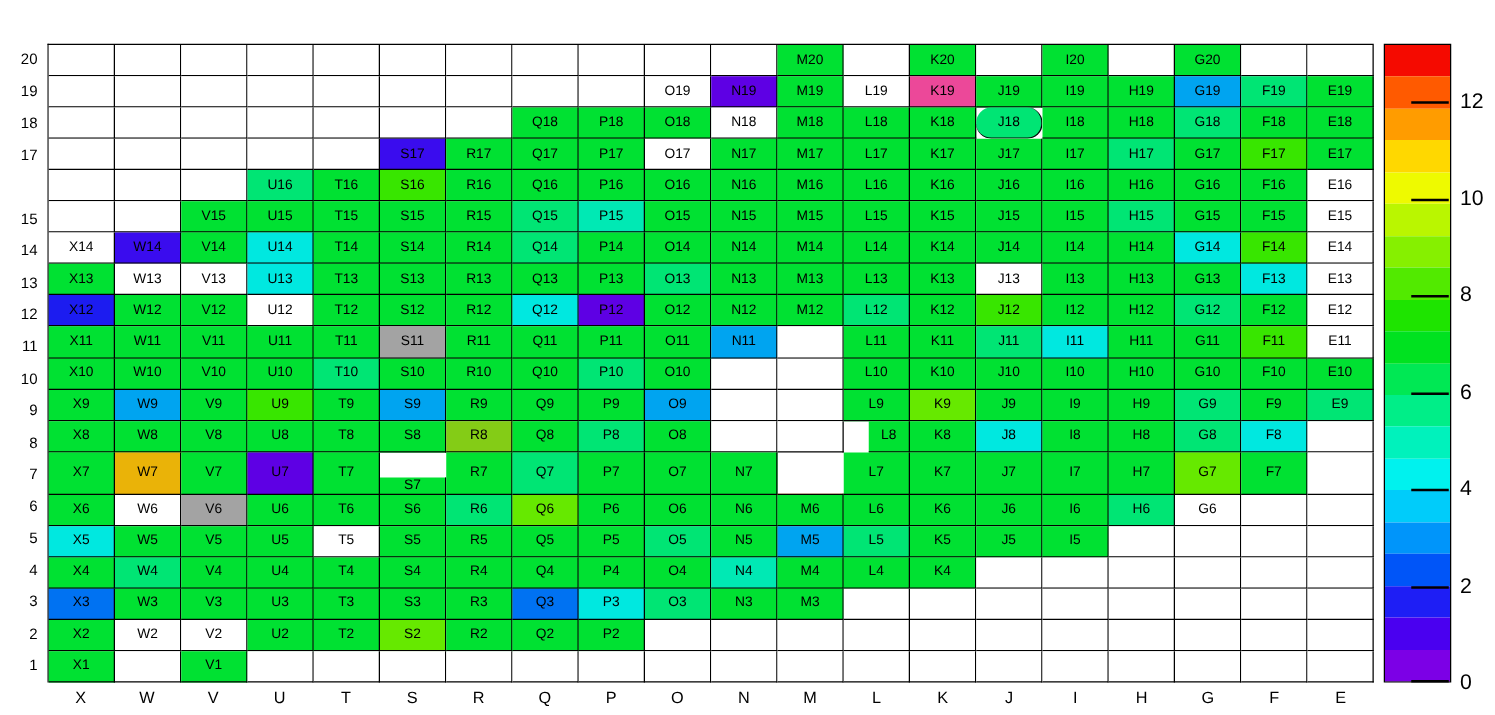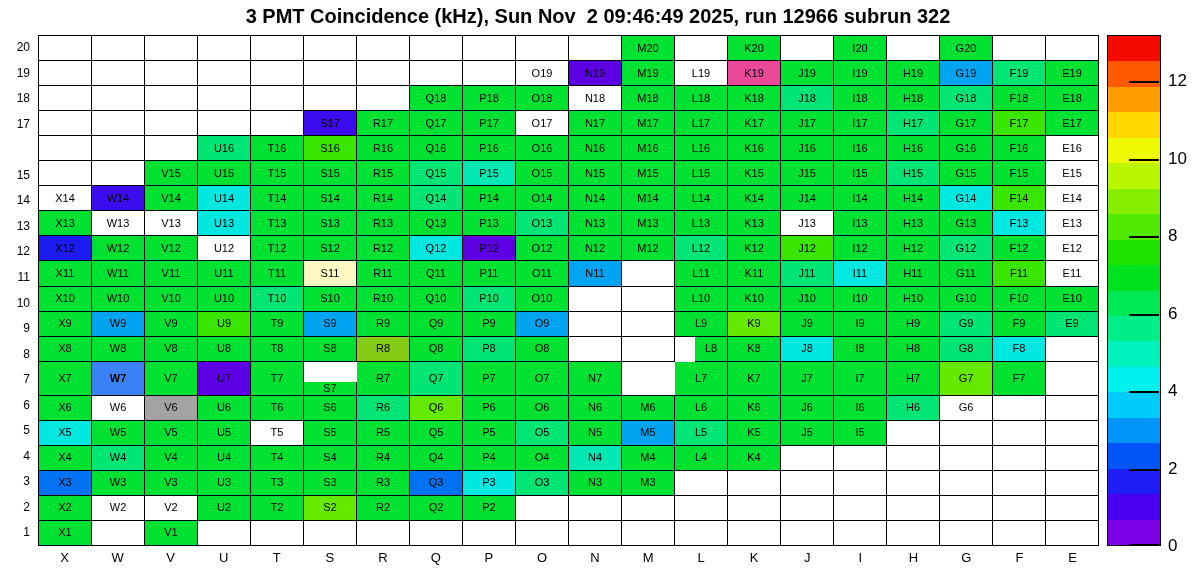--- a/index.html
+++ b/index.html
@@ -41,21 +41,20 @@
   .cbtick { position:absolute; width:30px; height:2px; background:#000; left:1129px; }
   .cblabel {
     position:absolute; left:1168px; width:30px; height:20px; line-height:20px;
     font-size:17px; text-align:left;
   }
 </style>
 </head>
 <body>
 
 <div class="stage">
-  <div class="title">3 PMT Coincidence (kHz), Sun Nov  2 09:46:49 2025, run 12966 subrun 322</div>
   <div class="ylabels">
       <div class="ylabel" style="top: 0px; height: 25.55px; line-height: 25.55px;">20</div>
       <div class="ylabel" style="top: 25.55px; height: 25.55px; line-height: 25.55px;">19</div>
       <div class="ylabel" style="top: 51.1px; height: 25.55px; line-height: 25.55px;">18</div>
       <div class="ylabel" style="top: 76.65px; height: 25.55px; line-height: 25.55px;">17</div>
       <div class="ylabel" style="top: 102.2px; height: 25.55px; line-height: 25.55px; padding-left: 32px;">16</div>
       <div class="ylabel" style="top: 127.75px; height: 25.55px; line-height: 25.55px;">15</div>
       <div class="ylabel" style="top: 153.3px; height: 25.55px; line-height: 25.55px;">14</div>
       <div class="ylabel" style="top: 178.85px; height: 25.55px; line-height: 25.55px;">13</div>
       <div class="ylabel" style="top: 204.4px; height: 25.55px; line-height: 25.55px;">12</div>
@@ -119,21 +118,21 @@
       <div class="cell" style="background: rgb(255, 255, 255);"></div>
       <div class="cell" style="background: rgb(255, 255, 255);"></div>
       <div class="cell" style="background: rgb(255, 255, 255);"></div>
       <div class="cell" style="background: rgb(0, 225, 50);">Q18</div>
       <div class="cell" style="background: rgb(0, 225, 50);">P18</div>
       <div class="cell" style="background: rgb(0, 225, 50);">O18</div>
       <div class="cell" style="background: rgb(255, 255, 255);">N18</div>
       <div class="cell" style="background: rgb(0, 225, 50);">M18</div>
       <div class="cell" style="background: rgb(0, 225, 50);">L18</div>
       <div class="cell" style="background: rgb(0, 225, 50);">K18</div>
-      <div class="cell" style="background: rgb(0, 229, 116);">J18</div>
+      <div class="cell" style="background: rgb(0, 229, 116); border-radius: 12px;">J18</div>
       <div class="cell" style="background: rgb(0, 225, 50);">I18</div>
       <div class="cell" style="background: rgb(0, 225, 50);">H18</div>
       <div class="cell" style="background: rgb(0, 229, 116);">G18</div>
       <div class="cell" style="background: rgb(0, 225, 50);">F18</div>
       <div class="cell" style="background: rgb(0, 225, 50);">E18</div>
       <div class="cell" style="background: rgb(255, 255, 255);"></div>
       <div class="cell" style="background: rgb(255, 255, 255);"></div>
       <div class="cell" style="background: rgb(255, 255, 255);"></div>
       <div class="cell" style="background: rgb(255, 255, 255);"></div>
       <div class="cell" style="background: rgb(255, 255, 255);"></div>
@@ -250,21 +249,21 @@
       <div class="cell" style="background: rgb(0, 225, 50);">I12</div>
       <div class="cell" style="background: rgb(0, 225, 50);">H12</div>
       <div class="cell" style="background: rgb(0, 229, 116);">G12</div>
       <div class="cell" style="background: rgb(0, 225, 50);">F12</div>
       <div class="cell" style="background: rgb(255, 255, 255);">E12</div>
       <div class="cell" style="background: rgb(0, 225, 50);">X11</div>
       <div class="cell" style="background: rgb(0, 225, 50);">W11</div>
       <div class="cell" style="background: rgb(0, 225, 50);">V11</div>
       <div class="cell" style="background: rgb(0, 225, 50);">U11</div>
       <div class="cell" style="background: rgb(0, 225, 50);">T11</div>
-      <div class="cell" style="background: #fef9c3;">S11</div>
+      <div class="cell" style="background: #a3a3a3;">S11</div>
       <div class="cell" style="background: rgb(0, 225, 50);">R11</div>
       <div class="cell" style="background: rgb(0, 225, 50);">Q11</div>
       <div class="cell" style="background: rgb(0, 225, 50);">P11</div>
       <div class="cell" style="background: rgb(0, 225, 50);">O11</div>
       <div class="cell" style="background: rgb(0, 164, 240);">N11</div>
       <div class="cell" style="background: rgb(255, 255, 255);"></div>
       <div class="cell" style="background: rgb(0, 225, 50);">L11</div>
       <div class="cell" style="background: rgb(0, 225, 50);">K11</div>
       <div class="cell" style="background: rgb(0, 229, 116);">J11</div>
       <div class="cell" style="background: rgb(0, 232, 224);">I11</div>
@@ -326,21 +325,21 @@
       <div class="cell" style="background: rgb(255, 255, 255);"></div>
       <div class="cell" style="background: rgb(0, 225, 50); margin-left: 20px;">L8</div>
       <div class="cell" style="background: rgb(0, 225, 50);">K8</div>
       <div class="cell" style="background: rgb(0, 232, 224);">J8</div>
       <div class="cell" style="background: rgb(0, 225, 50);">I8</div>
       <div class="cell" style="background: rgb(0, 225, 50);">H8</div>
       <div class="cell" style="background: rgb(0, 229, 116);">G8</div>
       <div class="cell" style="background: rgb(0, 232, 224);">F8</div>
       <div class="cell" style="background: rgb(255, 255, 255);"></div>
       <div class="cell" style="background: rgb(0, 225, 50);">X7</div>
-      <div class="cell" style="background: #3b82f6; font-weight: bold;">W7</div>
+      <div class="cell" style="background: #eab308;">W7</div>
       <div class="cell" style="background: rgb(0, 225, 50);">V7</div>
       <div class="cell" style="background: rgb(94, 0, 228);">U7</div>
       <div class="cell" style="background: rgb(0, 225, 50);">T7</div>
       <div class="cell" style="background: rgb(0, 225, 50); margin-top: 20px;">S7</div>
       <div class="cell" style="background: rgb(0, 225, 50);">R7</div>
       <div class="cell" style="background: rgb(0, 229, 116);">Q7</div>
       <div class="cell" style="background: rgb(0, 225, 50);">P7</div>
       <div class="cell" style="background: rgb(0, 225, 50);">O7</div>
       <div class="cell" style="background: rgb(0, 225, 50);">N7</div>
       <div class="cell" style="background: #f97316; margin-top: 33px;">M7</div>

